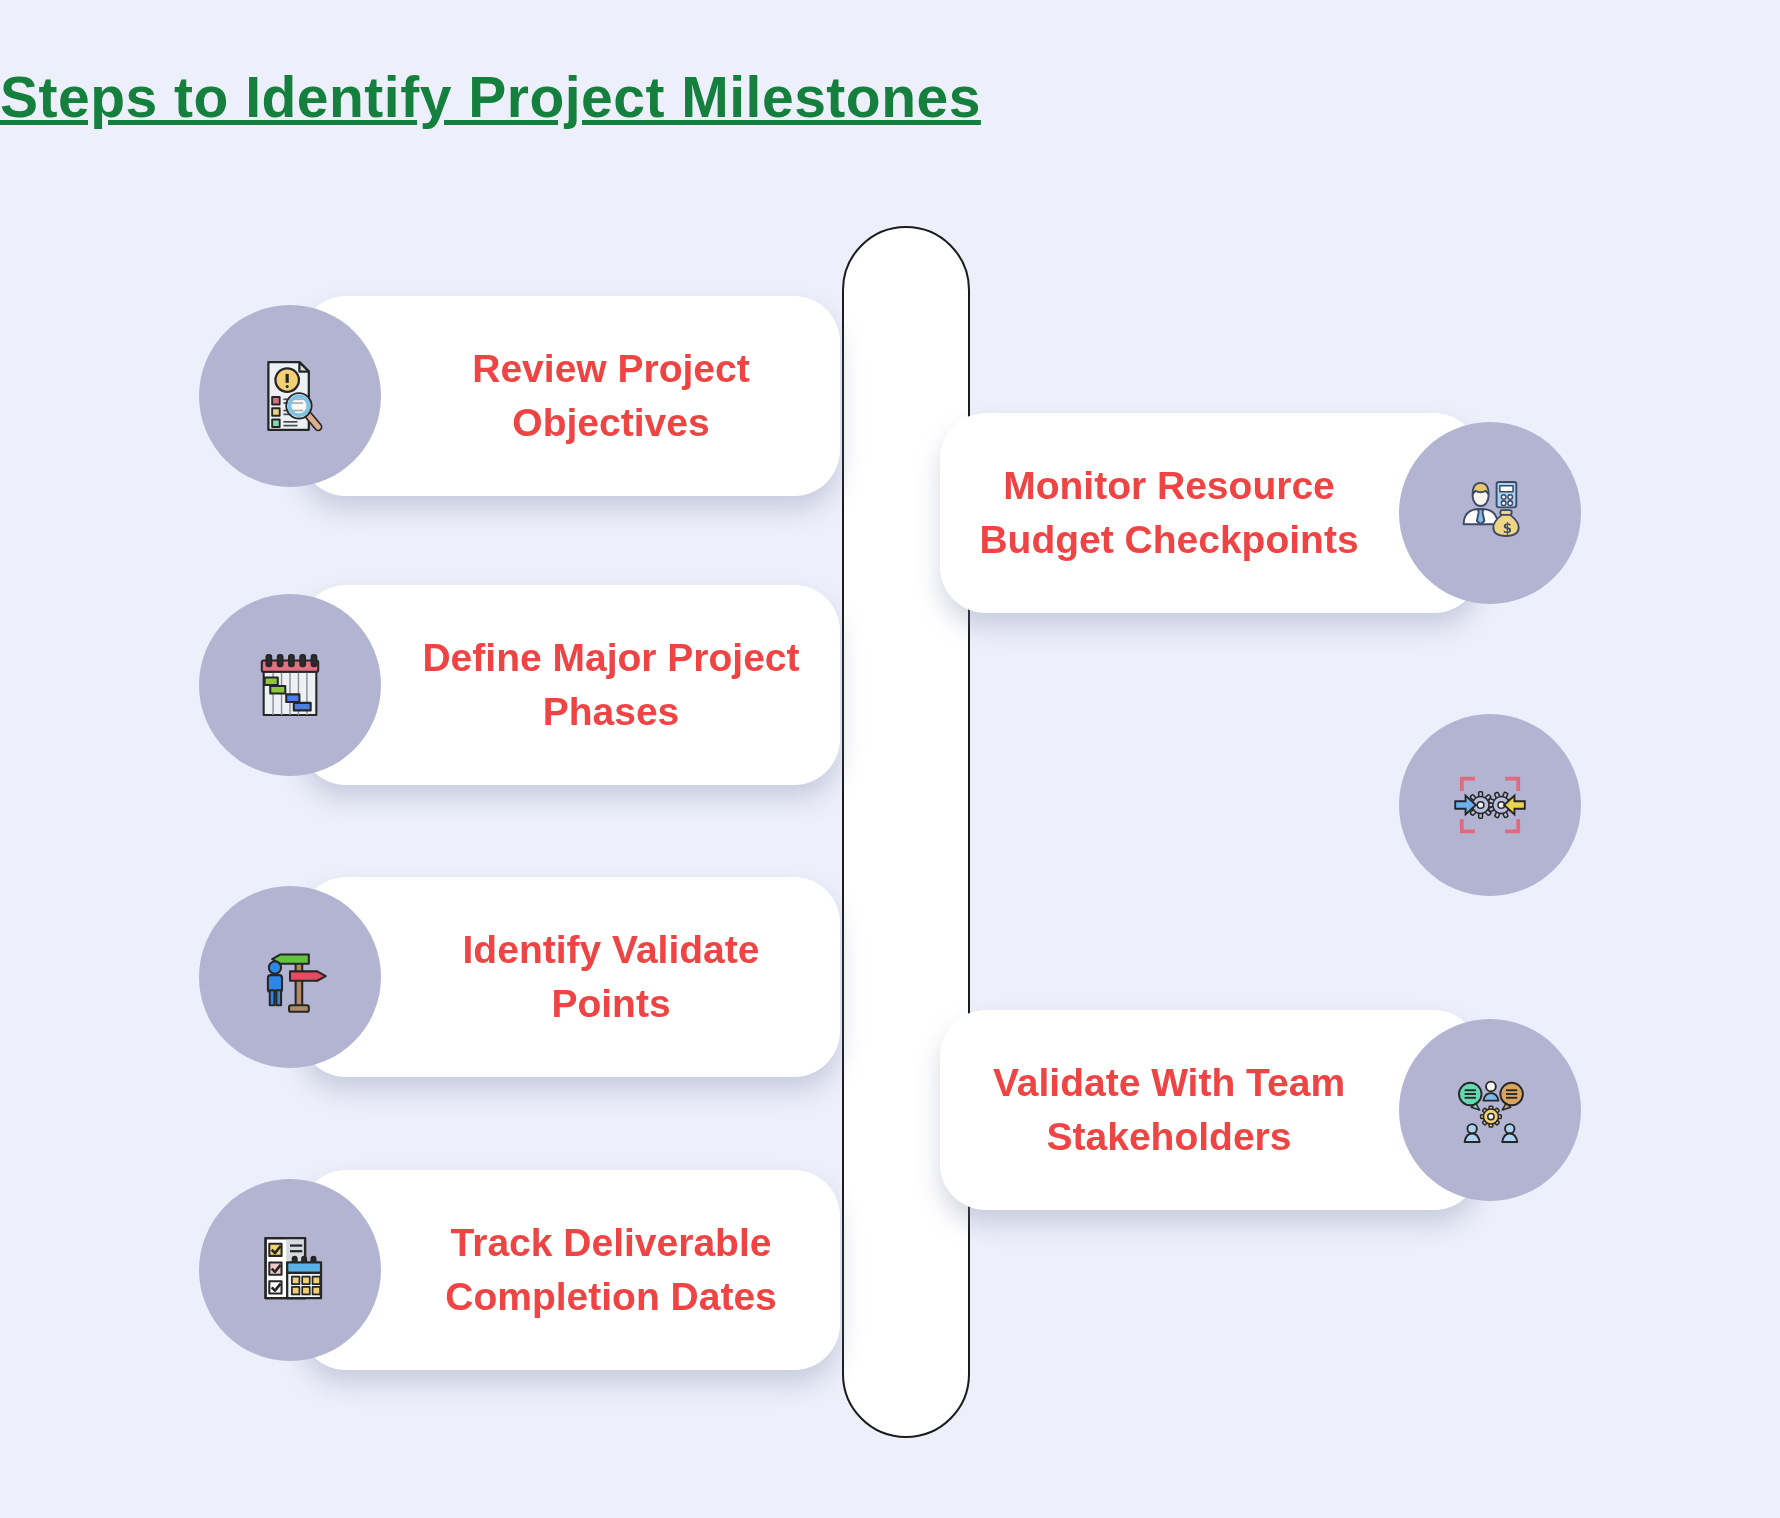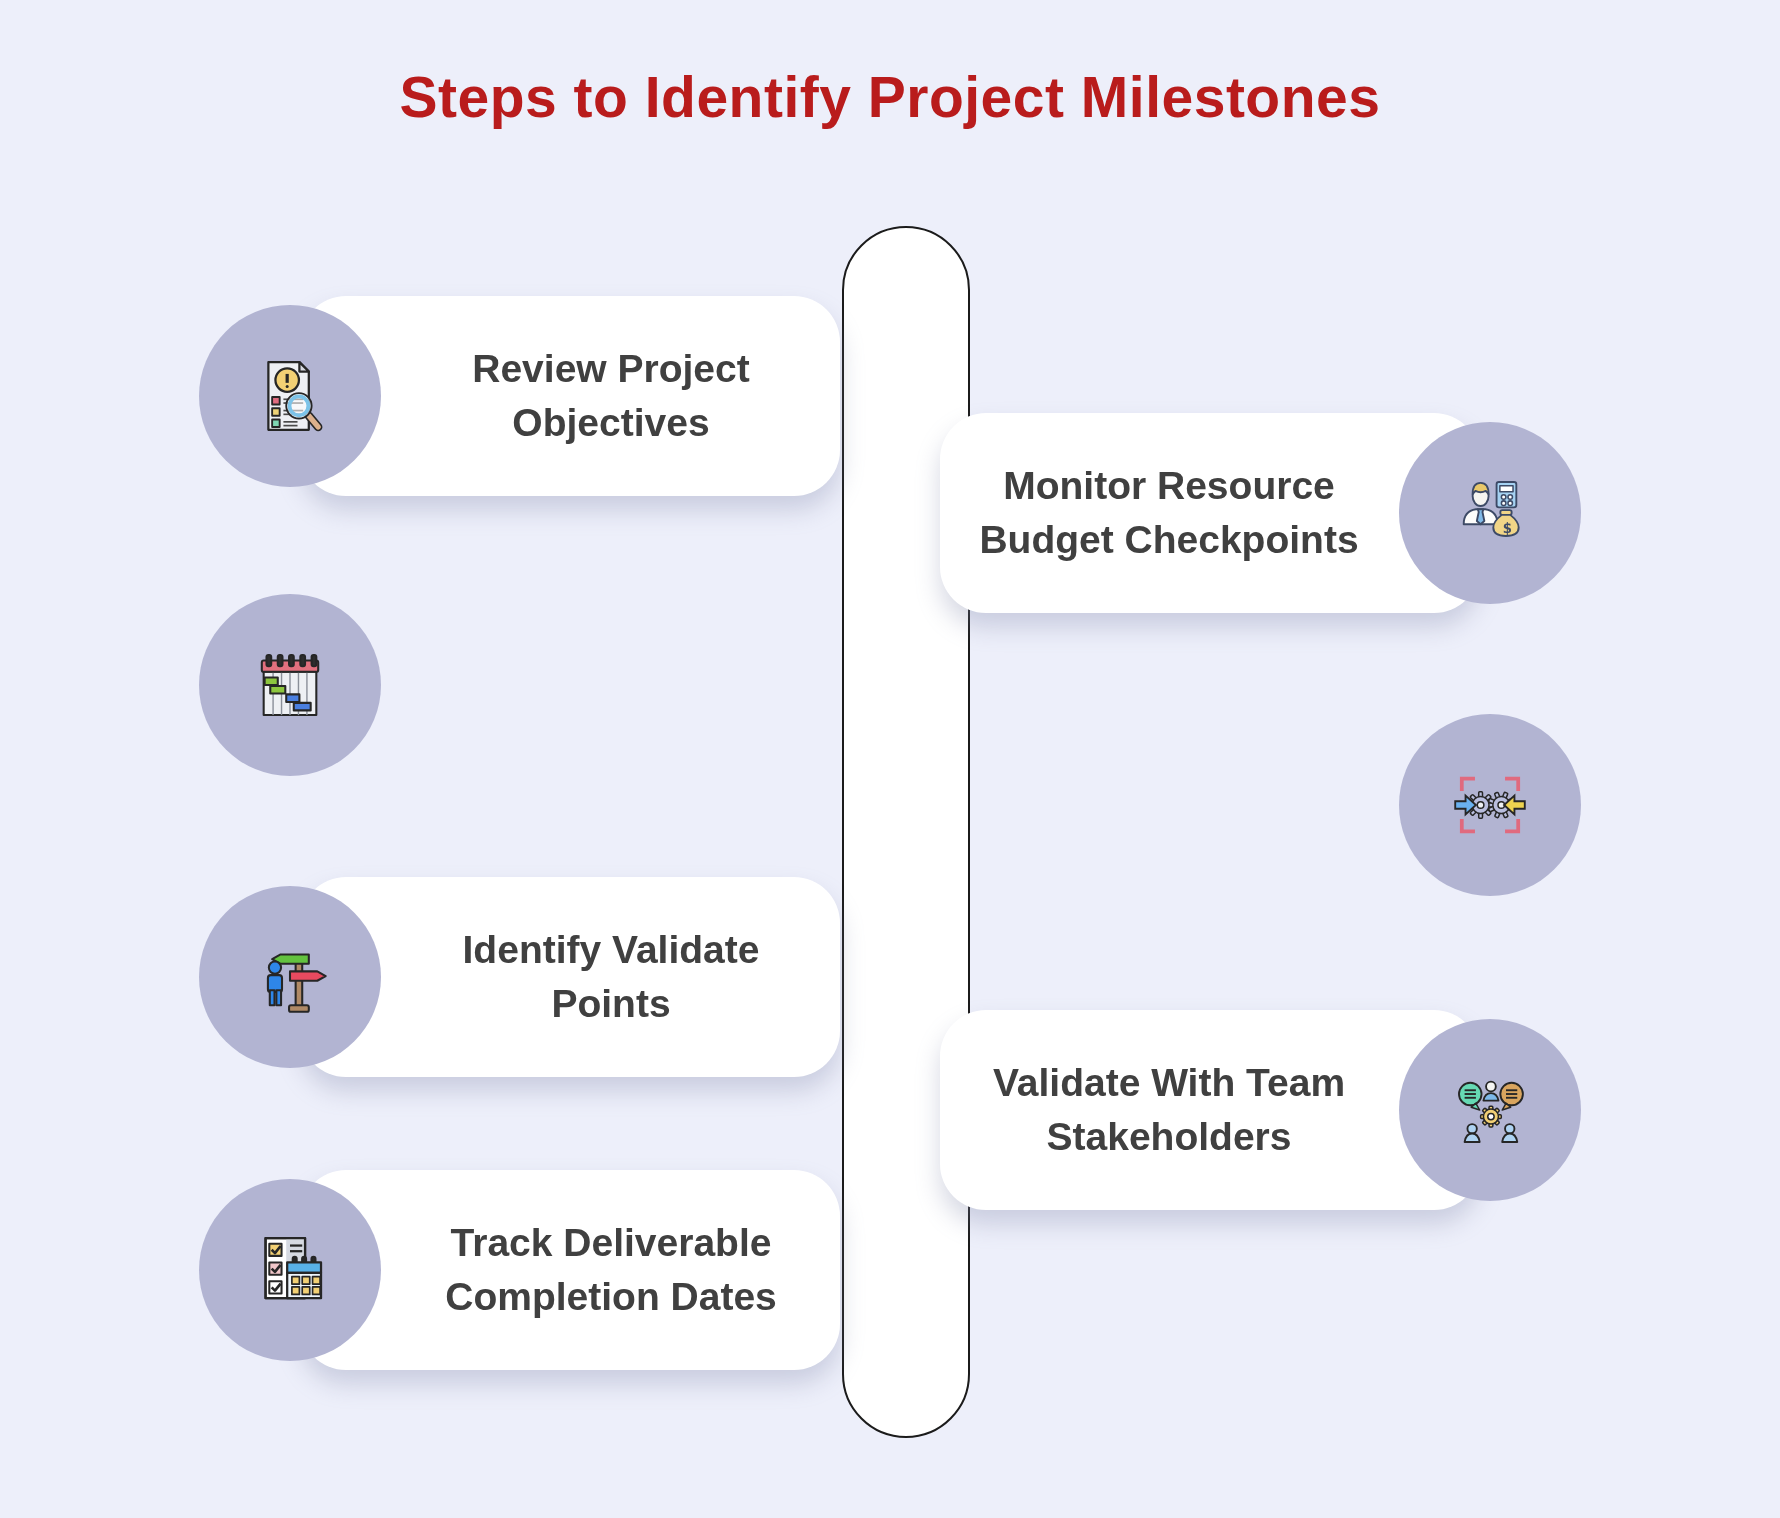--- a/index.html
+++ b/index.html
@@ -1,26 +1,26 @@
 <!DOCTYPE html>
 <html><head>
 <meta charset="utf-8">
 <style>
   html,body{margin:0;padding:0;background:#edeffa;}
   .canvas{position:relative;width:1780px;height:1518px;background:#edeffa;overflow:hidden;
           font-family:"Liberation Sans",sans-serif;}
-  .title{position:absolute;top:64px;left:0;width:100%;text-align:center;
-         font-size:57px;font-weight:700;color:#b91c1c;letter-spacing:.5px;}
+  .title{position:absolute;top:64px;left:0;width:100%;text-align:left;
+         font-size:57px;font-weight:700;color:#15803d;letter-spacing:.5px;text-decoration:underline;}
   .pill{position:absolute;left:842px;top:226px;width:128px;height:1212px;
         border-radius:64px;background:#ffffff;border:2px solid #1b1b1b;
         box-sizing:border-box;z-index:1;}
   .card{position:absolute;width:540px;height:200px;background:#ffffff;border-radius:46px;
         box-shadow:0 14px 24px rgba(128,133,168,.32);z-index:2;}
   .card .label{position:absolute;top:0;bottom:0;display:flex;align-items:center;justify-content:center;
-        text-align:center;font-size:39px;line-height:1.38;font-weight:600;color:#404040;
+        text-align:center;font-size:39px;line-height:1.38;font-weight:600;color:#ef4444;
         white-space:pre-line;}
   .card.left{left:300px;}  .card.left  .label{left:96px;right:14px;}
   .card.right{left:940px;} .card.right .label{left:14px;right:96px;}
   .bubble{position:absolute;width:182px;height:182px;border-radius:50%;background:#b2b4d2;
         z-index:3;display:flex;align-items:center;justify-content:center;}
   .bubble svg{width:94px;height:94px;display:block;}
 </style>
 </head>
 <body>
 
@@ -78,20 +78,24 @@
         <ellipse cx="40" cy="32" rx="8.5" ry="10.5" fill="#f6f5f1"></ellipse>
         <path d="M31.5,30 q0,-12 8.5,-12 q8.5,0 8.5,12 l-3,-3.5 q-5.5,2.8 -11,0 z" fill="#e9c869"></path>
         <path d="M37,46 h6 l-1,3 l2,9.5 l-4,3.5 l-4,-3.5 l2,-9.5 z" fill="#82bae8"></path>
         <rect x="61" y="47" width="12" height="5" rx="2" fill="#f1d587"></rect>
         <path d="M62.5,52 q-9,7 -9,13.5 q0,9 13.5,9 q13.5,0 13.5,-9 q0,-6.5 -9,-13.5 z" fill="#f1d587"></path>
         <text x="63.5" y="71.5" font-size="14" font-weight="bold" font-family="'DejaVu Sans',sans-serif" stroke="none" fill="#3d4a66">$</text>
       </g>
     </svg>
   </div>
 
+  <div class="card left" style="top:585px">
+    <div class="label">Define Major Project
+Phases</div>
+  </div>
   <div class="bubble" style="left:199px;top:594px">
     <svg viewBox="0 0 100 100">
       <g stroke="#262626" stroke-width="2.2" stroke-linejoin="round">
         <rect x="22" y="36" width="56" height="46" fill="#eef0f4"></rect>
         <g stroke="#8a8f99" stroke-width="1.5">
           <line x1="32" y1="36" x2="32" y2="82"></line>
             <line x1="41" y1="36" x2="41" y2="82"></line>
           <line x1="50" y1="36" x2="50" y2="82"></line>
             <line x1="59" y1="36" x2="59" y2="82"></line>
           <line x1="68" y1="36" x2="68" y2="82"></line>

